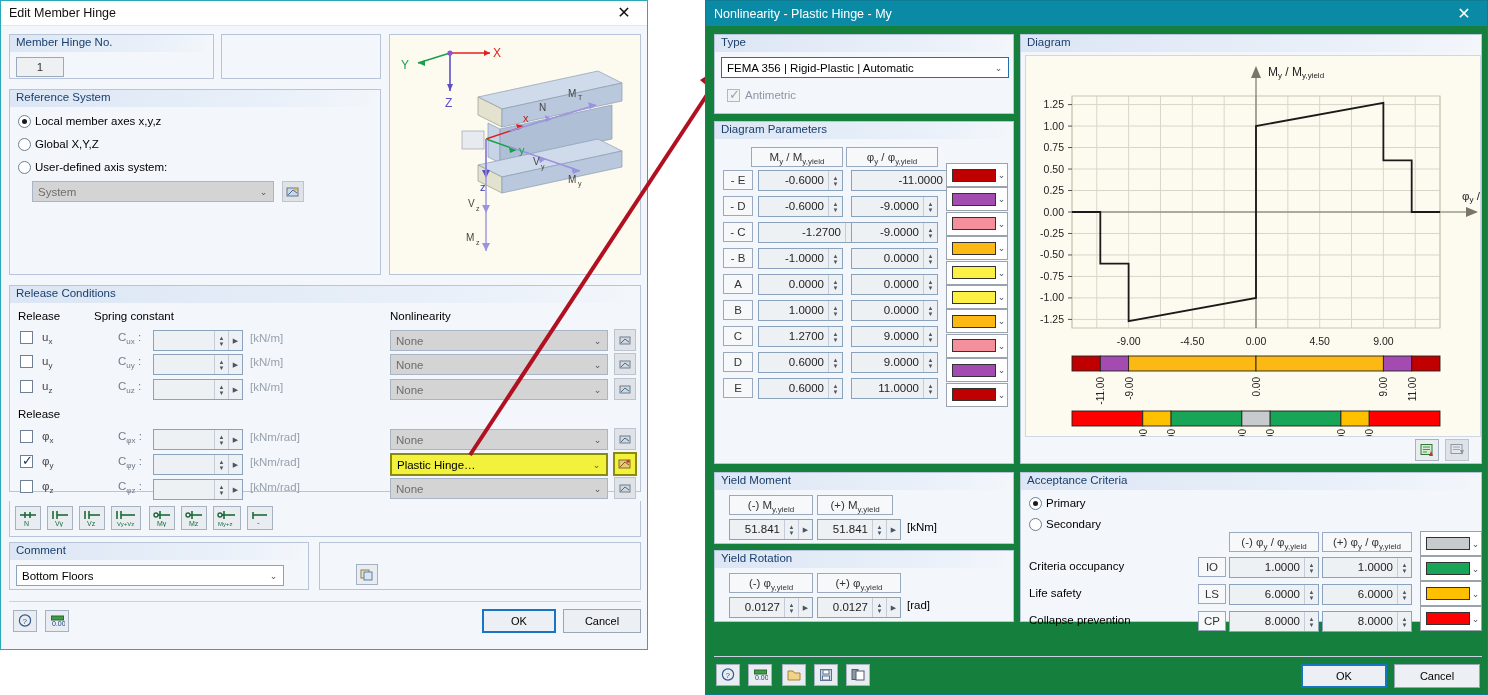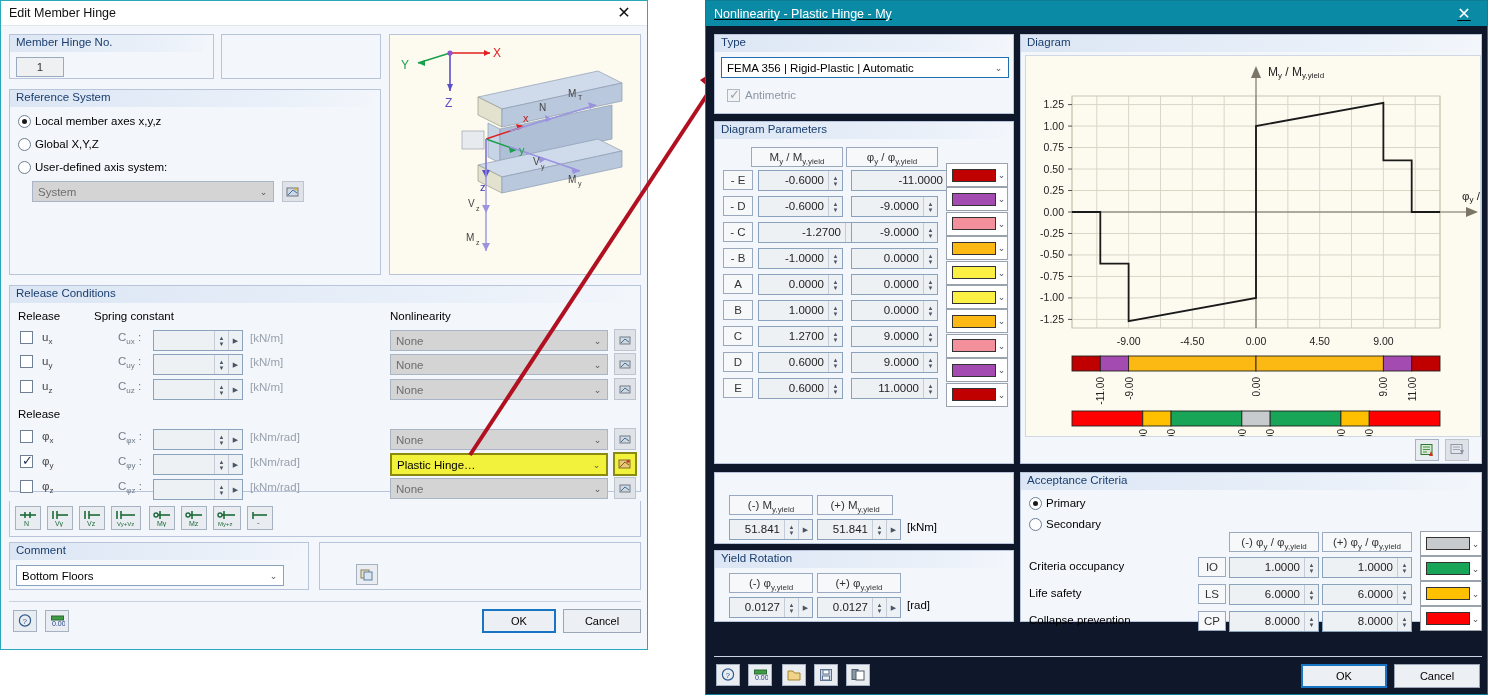--- a/index.html
+++ b/index.html
@@ -7,21 +7,21 @@
   .root{position:relative;width:1488px;height:695px;}
 
   
   .dlg{position:absolute;background:#f0f3f8;box-sizing:border-box;}
   .dlg-title{height:25px;display:flex;align-items:center;padding:0 8px;box-sizing:border-box;}
   .dlg-title .t{flex:1;font-size:12.5px;}
   .dlg-title .x{width:30px;text-align:center;font-size:16px;line-height:1;cursor:default;}
 
   .left-dlg{left:0;top:0;width:648px;height:650px;border:1px solid #2aa7b8;background:#f3f6fb;}
   .left-dlg .dlg-title{background:#ffffff;color:#111;border-bottom:1px solid #e2e7ee;}
-  .right-dlg{left:705px;top:0;width:783px;height:695px;border:1px solid #0f7c96;background:#0f172a;text-decoration:underline;}
+  .right-dlg{left:705px;top:0;width:783px;height:695px;border:1px solid #0f7c96;background:#15803d;}
   .right-dlg .dlg-title{background:#0b8aa6;color:#fff;}
 
   
   .grp{position:absolute;box-sizing:border-box;border:1px solid #b8c4da;background:#f3f6fb;}
   .grp>.hd{position:relative;height:17px;background:linear-gradient(to right,#dce6f4 0%,#e9f0f9 70%,#f3f6fb 100%);
            color:#1a3e6e;font-size:11.5px;padding:1px 0 0 6px;box-sizing:border-box;}
   .grp>.hd:after{content:"";position:absolute;right:0;top:0;width:0;height:0;
            border-left:12px solid transparent;border-bottom:17px solid #f3f6fb;}
   .grp.noarrow>.hd:after{display:none;}
 
@@ -641,20 +641,21 @@
             <div class="cc">⌄</div>
           </div>
           <div class="swatchrow" style="left: 231px; top: 260.6px; width: 62px; height: 24px;">
             <div class="sw" style="background:#c00000;"></div>
             <div class="cc">⌄</div>
           </div>
         </div>
     </div>
 
     <div class="grp" style="left:8px;top:471px;width:300px;height:72px;">
+      <div class="hd">Yield Moment</div>
       <div class="ro-field" style="left:14px;top:22px;width:84px;background:#f7f8fa;">(-) M<span class="sub">y,yield</span></div>
       <div class="ro-field" style="left:102px;top:22px;width:76px;background:#f7f8fa;">(+) M<span class="sub">y,yield</span></div>
       <div class="spin" style="left:14px;top:46px;width:84px;">
         <div class="val">51.841</div>
         <div class="ar">
             <span>▲</span>
             <span>▼</span>
           </div>
           <div class="pg">▶</div>
       </div>

